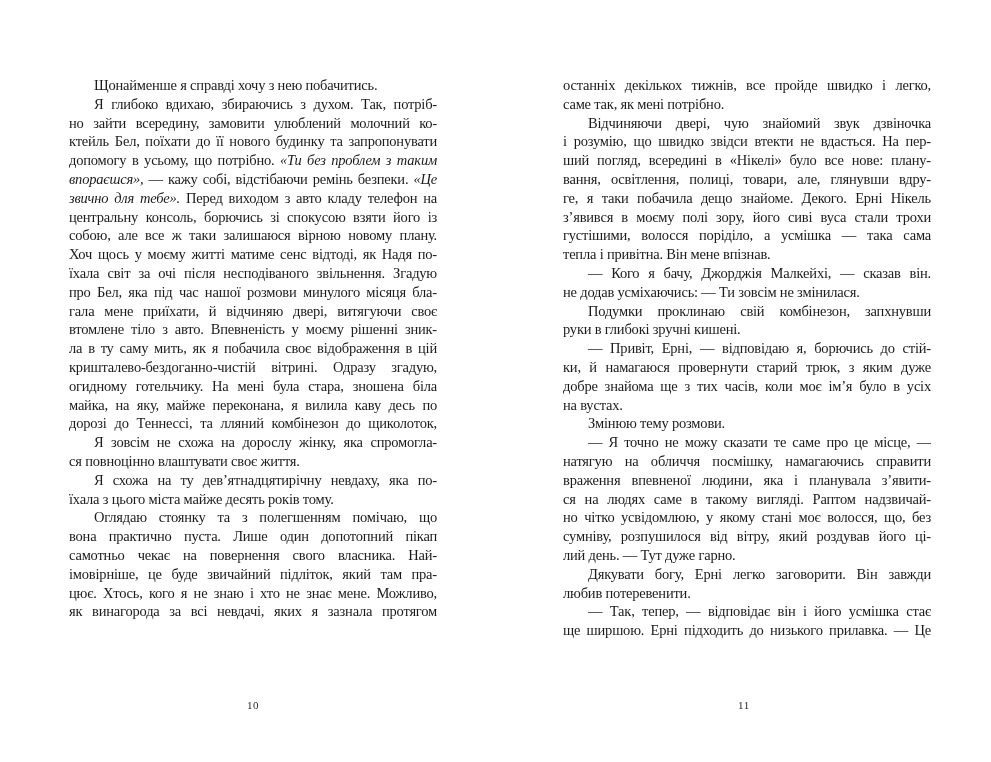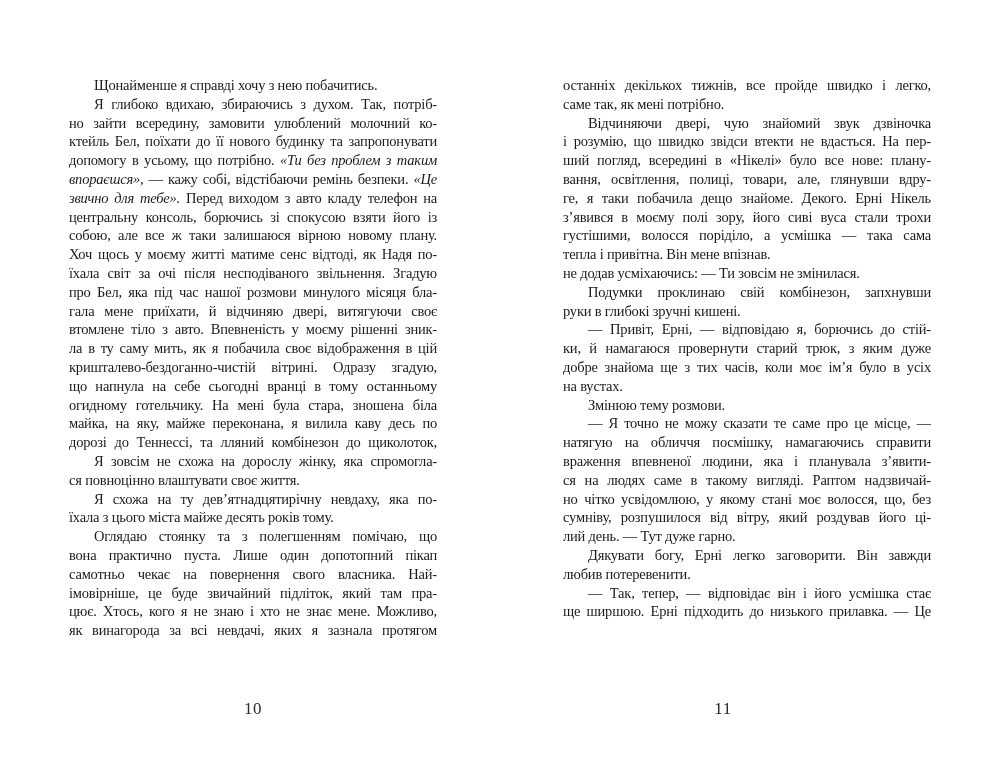--- a/index.html
+++ b/index.html
@@ -37,26 +37,26 @@
     text-align-last: left;
   }
   .line.indent {
     text-indent: 25px;
   }
   .folio {
     position: absolute;
     top: 699px;
     width: 368px;
     text-align: center;
-    font-size: 17px;
+    font-size: 11px;
     letter-spacing: 0.6px;
     color: #2a2a2a;
   }
   #left-folio  { left: 69px; }
-  #right-folio { left: 539px; }
+  #right-folio { left: 560px; }
   i { }
 </style>
 </head>
 <body>
 
 <div id="spread">
   <div id="left-column" class="text-column">
       <div class="line indent para-end">Щонайменше я справді хочу з нею побачитись.</div>
       <div class="line indent">Я глибоко вдихаю, збираючись з духом. Так, потріб-</div>
       <div class="line">но зайти всередину, замовити улюблений молочний ко-</div>
@@ -66,21 +66,20 @@
       <div class="line"><i>звично для тебе».</i> Перед виходом з авто кладу телефон на</div>
       <div class="line">центральну консоль, борючись зі спокусою взяти його із</div>
       <div class="line">собою, але все ж таки залишаюся вірною новому плану.</div>
       <div class="line">Хоч щось у моєму житті матиме сенс відтоді, як Надя по-</div>
       <div class="line">їхала світ за очі після несподіваного звільнення. Згадую</div>
       <div class="line">про Бел, яка під час нашої розмови минулого місяця бла-</div>
       <div class="line">гала мене приїхати, й відчиняю двері, витягуючи своє</div>
       <div class="line">втомлене тіло з авто. Впевненість у моєму рішенні зник-</div>
       <div class="line">ла в ту саму мить, як я побачила своє відображення в цій</div>
       <div class="line">кришталево-бездоганно-чистій вітрині. Одразу згадую,</div>
-      <div class="line">що напнула на себе сьогодні вранці в тому останньому</div>
       <div class="line">огидному готельчику. На мені була стара, зношена біла</div>
       <div class="line">майка, на яку, майже переконана, я вилила каву десь по</div>
       <div class="line">дорозі до Теннессі, та лляний комбінезон до щиколоток,</div>
       <div class="line indent">Я зовсім не схожа на дорослу жінку, яка спромогла-</div>
       <div class="line para-end">ся повноцінно влаштувати своє життя.</div>
       <div class="line indent">Я схожа на ту дев’ятнадцятирічну невдаху, яка по-</div>
       <div class="line para-end">їхала з цього міста майже десять років тому.</div>
       <div class="line indent">Оглядаю стоянку та з полегшенням помічаю, що</div>
       <div class="line">вона практично пуста. Лише один допотопний пікап</div>
       <div class="line">самотньо чекає на повернення свого власника. Най-</div>
@@ -93,20 +92,21 @@
       <div class="line">останніх декількох тижнів, все пройде швидко і легко,</div>
       <div class="line para-end">саме так, як мені потрібно.</div>
       <div class="line indent">Відчиняючи двері, чую знайомий звук дзвіночка</div>
       <div class="line">і розумію, що швидко звідси втекти не вдасться. На пер-</div>
       <div class="line">ший погляд, всередині в «Нікелі» було все нове: плану-</div>
       <div class="line">вання, освітлення, полиці, товари, але, глянувши вдру-</div>
       <div class="line">ге, я таки побачила дещо знайоме. Декого. Ерні Нікель</div>
       <div class="line">з’явився в моєму полі зору, його сиві вуса стали трохи</div>
       <div class="line">густішими, волосся поріділо, а усмішка — така сама</div>
       <div class="line para-end">тепла і привітна. Він мене впізнав.</div>
+      <div class="line indent">— Кого я бачу, Джорджія Малкейхі, — сказав він.</div>
       <div class="line para-end">не додав усміхаючись: — Ти зовсім не змінилася.</div>
       <div class="line indent">Подумки проклинаю свій комбінезон, запхнувши</div>
       <div class="line para-end">руки в глибокі зручні кишені.</div>
       <div class="line indent">— Привіт, Ерні, — відповідаю я, борючись до стій-</div>
       <div class="line">ки, й намагаюся провернути старий трюк, з яким дуже</div>
       <div class="line">добре знайома ще з тих часів, коли моє ім’я було в усіх</div>
       <div class="line para-end">на вустах.</div>
       <div class="line indent para-end">Змінюю тему розмови.</div>
       <div class="line indent">— Я точно не можу сказати те саме про це місце, —</div>
       <div class="line">натягую на обличчя посмішку, намагаючись справити</div>

